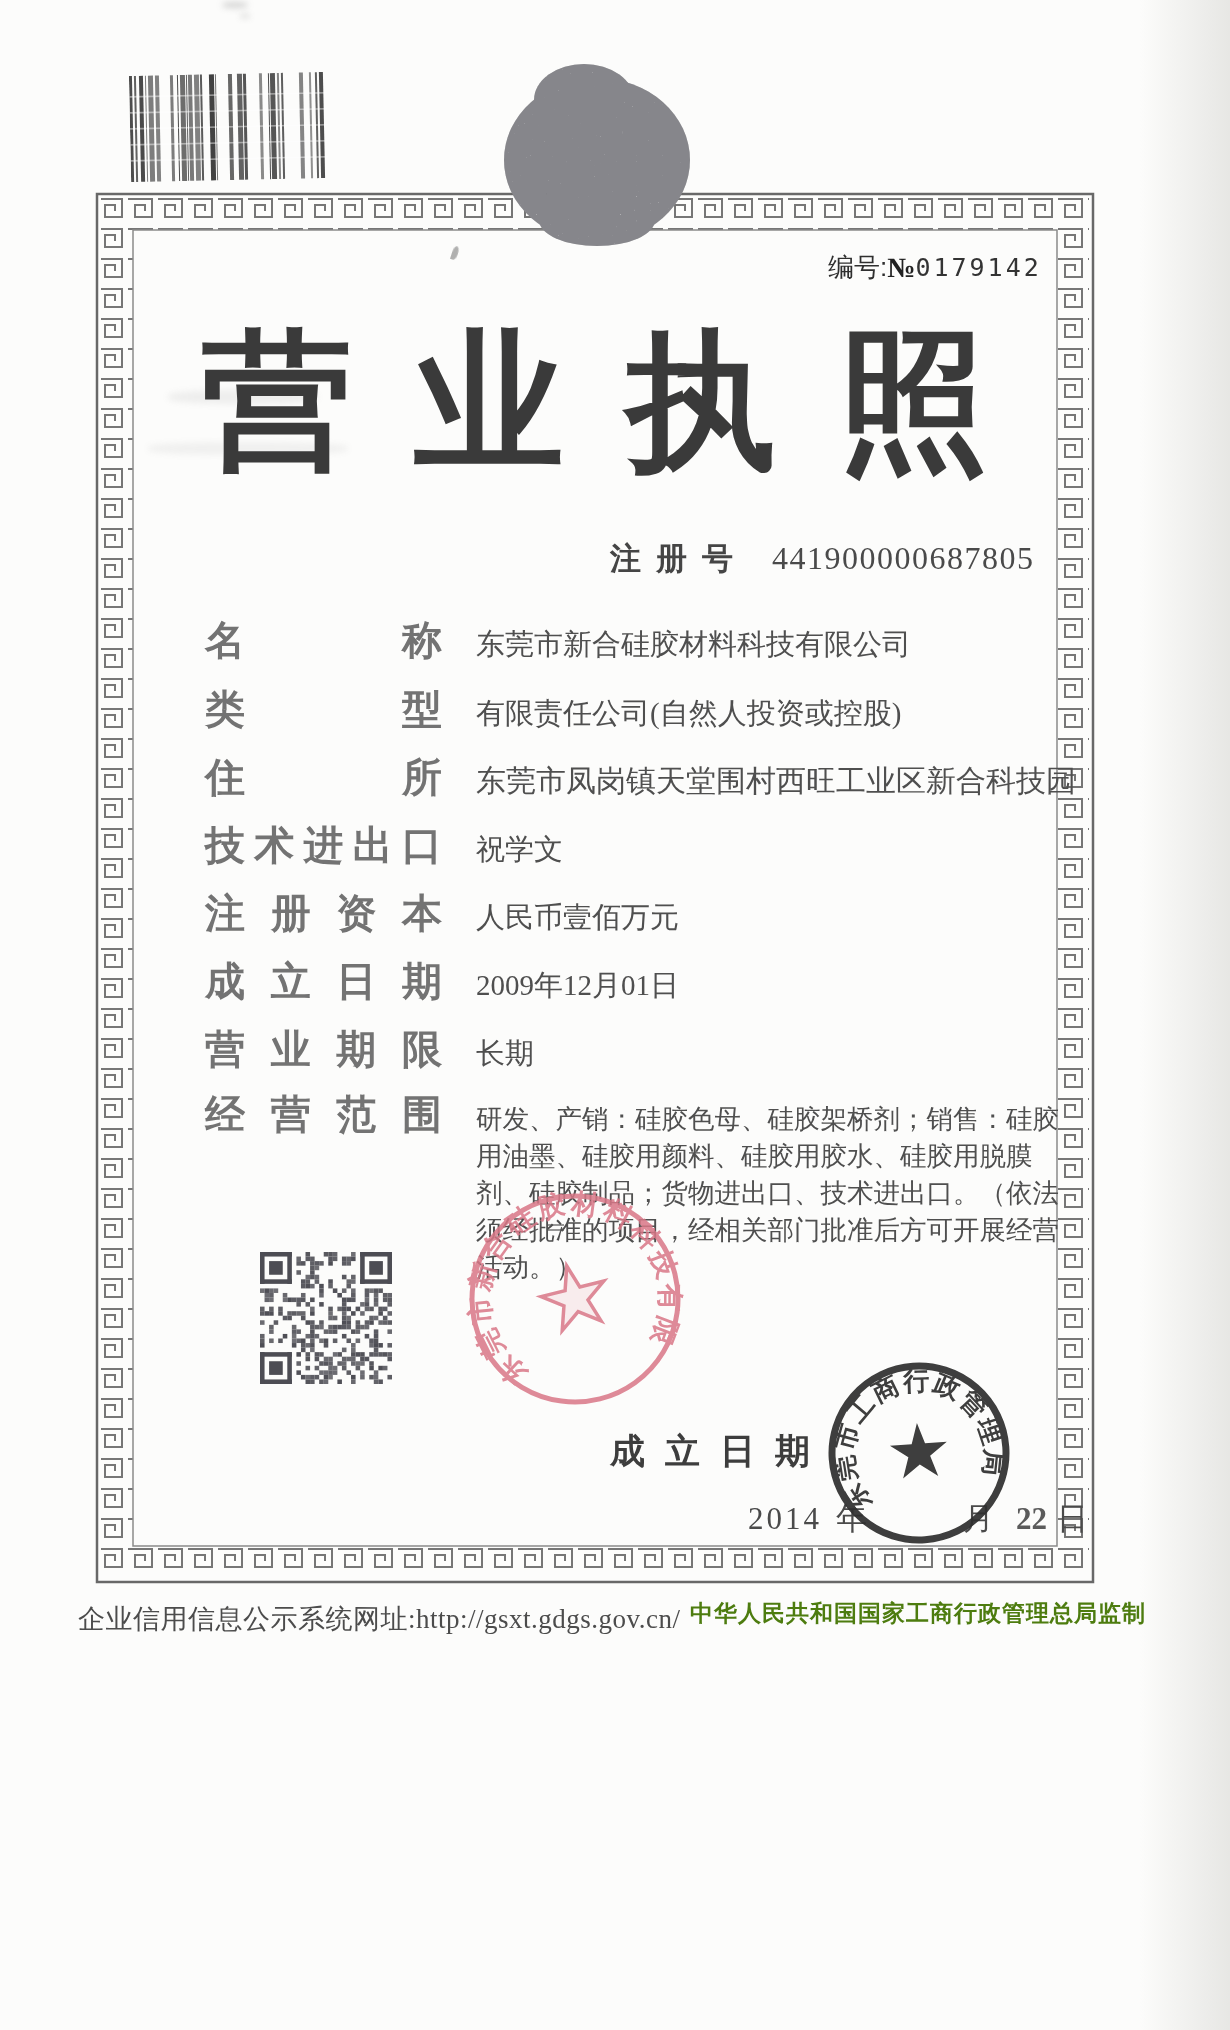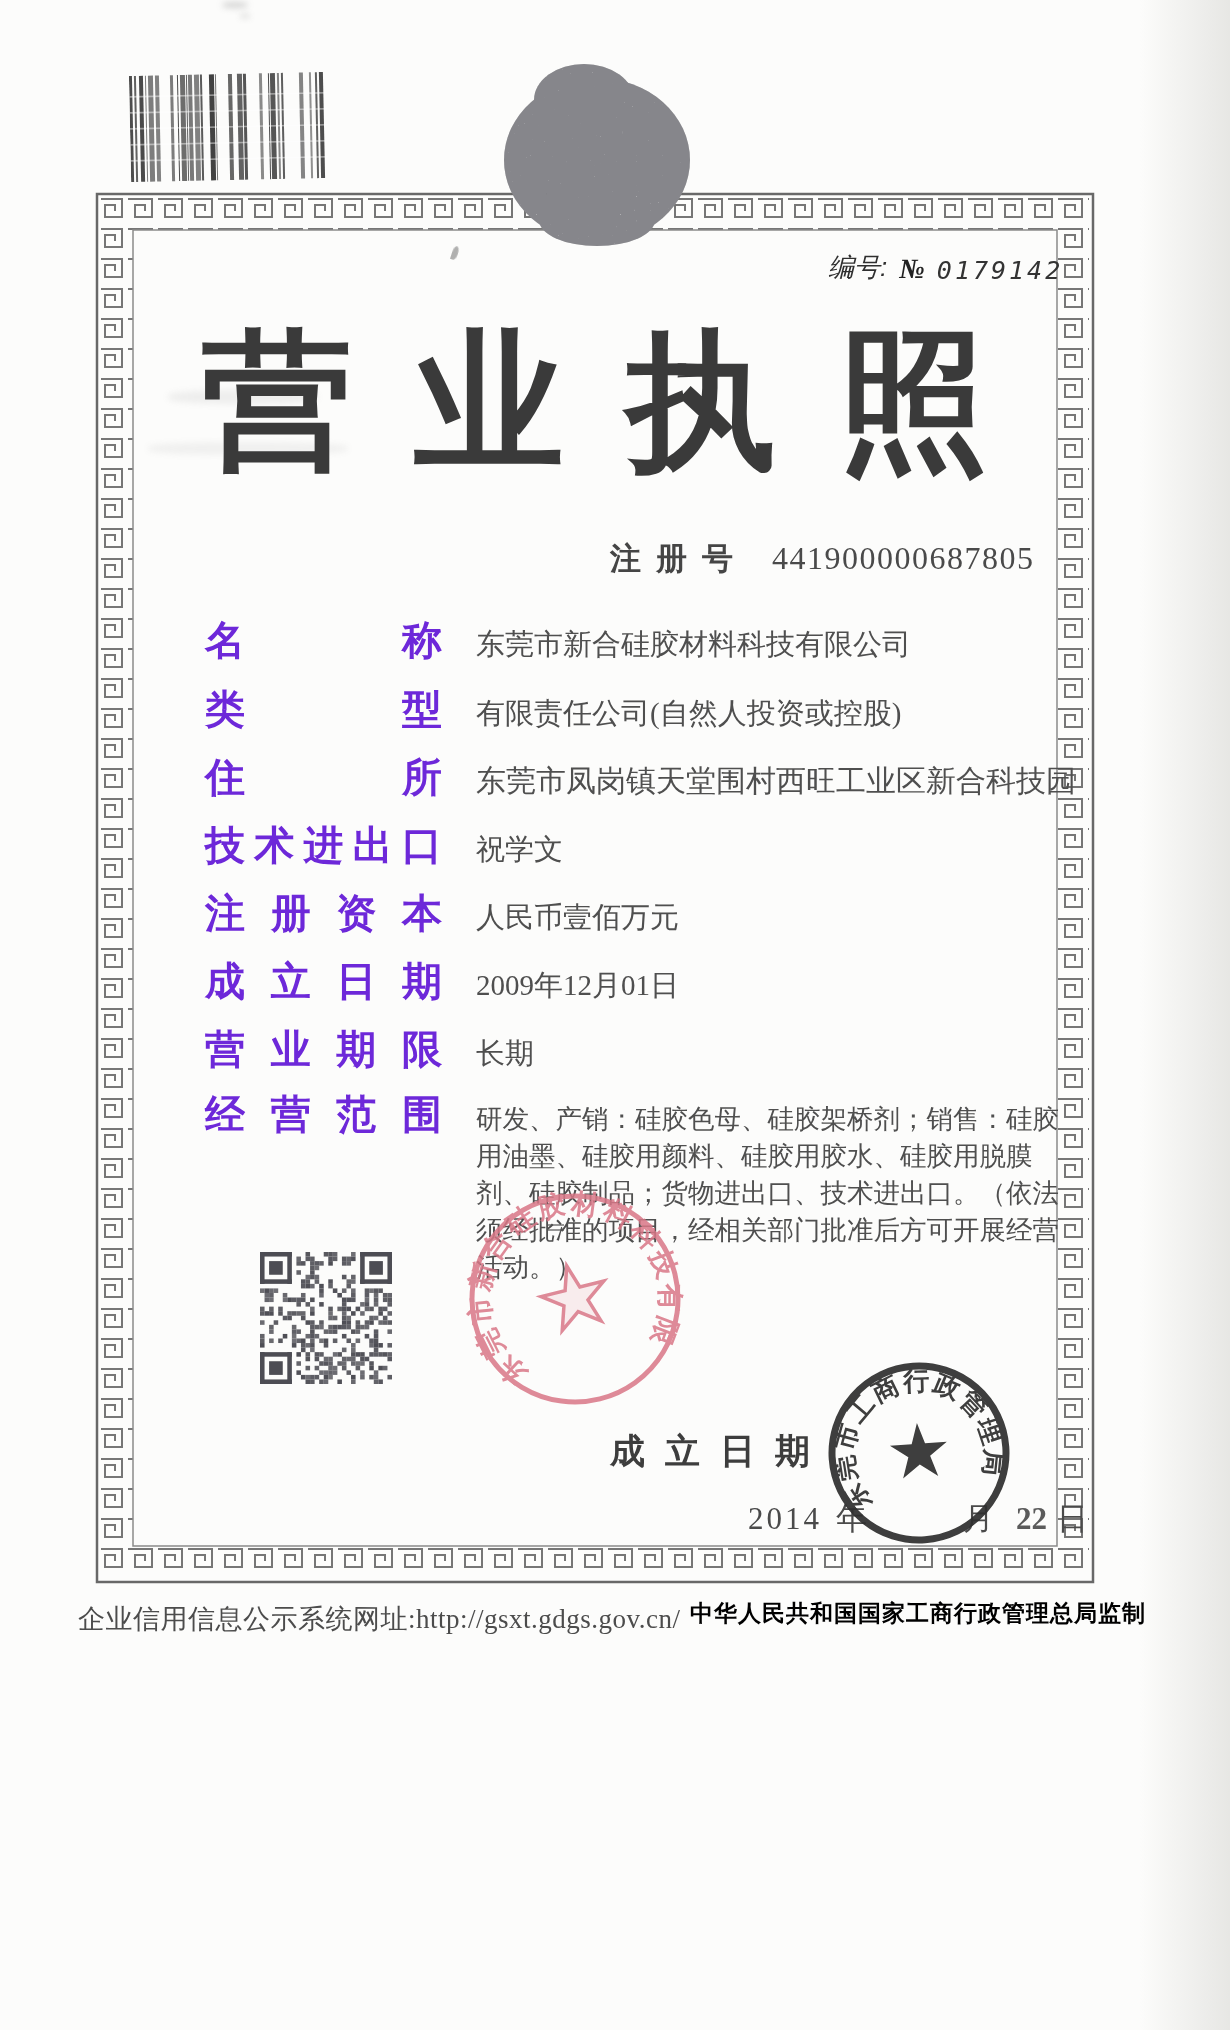--- a/index.html
+++ b/index.html
@@ -10,37 +10,37 @@
   .smudge{position:absolute;background:#8a8a8a;border-radius:40%;filter:blur(3px);}
 
   
   .barcode{position:absolute;left:130px;top:70px;width:198px;height:114px;transform:rotate(-1.2deg);}
   .emblem{position:absolute;left:492px;top:52px;width:210px;height:195px;z-index:3;}
 
   
   .frame{position:absolute;left:95px;top:192px;width:1000px;height:1392px;z-index:1;}
 
   
-  .serial{position:absolute;left:828px;top:250px;display:flex;gap:12px;align-items:flex-end;z-index:2;font-style:italic;}
+  .serial{position:absolute;left:828px;top:250px;display:flex;align-items:center;z-index:2;}
   .serial-label{font-size:26px;color:#2f2f2f;font-family:"Liberation Sans","DejaVu Sans",sans-serif;}
   .serial-symbol{font-size:28px;font-weight:900;color:#222;}
   .serial-number{font-size:25px;letter-spacing:3px;color:#333;font-family:"DejaVu Sans Mono","Liberation Mono",monospace;}
 
   
   .title-row{position:absolute;left:95px;top:320px;width:1000px;display:flex;justify-content:center;gap:62px;z-index:2;}
   .title-char{font-size:150px;line-height:1.1;font-weight:900;color:#3a3a3a;}
 
   
   .regno{position:absolute;left:610px;top:538px;display:flex;align-items:baseline;gap:24px;z-index:2;}
   .regno-label{font-size:31px;letter-spacing:15px;font-weight:700;color:#454545;}
   .regno-number{font-size:32px;letter-spacing:1.5px;color:#4a4a4a;}
 
   
   .field-row{position:absolute;left:205px;display:flex;align-items:baseline;z-index:2;}
-  .f-label{width:237px;flex:0 0 237px;font-size:40px;line-height:1.15;font-weight:700;color:#6d28d9;
+  .f-label{width:237px;flex:0 0 237px;font-size:40px;line-height:1.15;font-weight:700;color:#737373;
            text-align:justify;text-align-last:justify;text-justify:inter-character;}
   .f-value{margin-left:34px;font-size:29px;color:#4f4f4f;white-space:nowrap;}
   .f-value.wrap{white-space:normal;width:588px;font-size:26.5px;line-height:1.40;}
   .row-0{top:618px}.row-1{top:687px}.row-2{top:755px}.row-3{top:823px}
   .row-4{top:891px}.row-5{top:959px}.row-6{top:1027px}.row-7{top:1092px}
   .row-2 .f-value{font-size:30px;}
 
   
   .qr{position:absolute;left:260px;top:1252px;width:132px;height:132px;z-index:2;}
 
@@ -53,21 +53,21 @@
   .registrar{position:absolute;left:610px;top:1428px;font-size:35px;font-weight:700;letter-spacing:20px;color:#3d3d3d;z-index:2;}
   .issue-date{position:absolute;left:748px;top:1498px;font-size:31px;color:#4a4a4a;z-index:2;display:flex;align-items:baseline;}
   .issue-date .d-year{letter-spacing:3px;}
   .issue-date .d-yu{margin-left:14px;}
   .issue-date .d-mu{margin-left:96px;}
   .issue-date .d-day{margin-left:22px;opacity:.9;font-weight:bold;}
   .issue-date .d-du{margin-left:10px;}
 
   
   .footer-left{position:absolute;left:78px;top:1601px;font-size:27px;color:#4c4c4c;letter-spacing:.5px;z-index:2;}
-  .footer-right{position:absolute;left:690px;top:1598px;font-size:23px;color:#000000;letter-spacing:1px;font-weight:600;z-index:2;}
+  .footer-right{position:absolute;left:690px;top:1598px;font-size:23px;color:#4d7c0f;letter-spacing:1px;font-weight:600;z-index:2;}
 
   .artifact-lines{position:absolute;left:548px;top:1224px;width:16px;z-index:2;opacity:.6;}
   .artifact-lines div{height:2px;background:#555;margin-bottom:3px;}
   .comma-mark{position:absolute;left:452px;top:246px;width:6px;height:14px;background:#666;border-radius:50% 50% 50% 0;
               transform:rotate(18deg);opacity:.5;filter:blur(.5px);z-index:2;}
 </style>
 </head>
 <body>
 
 <div class="page">

